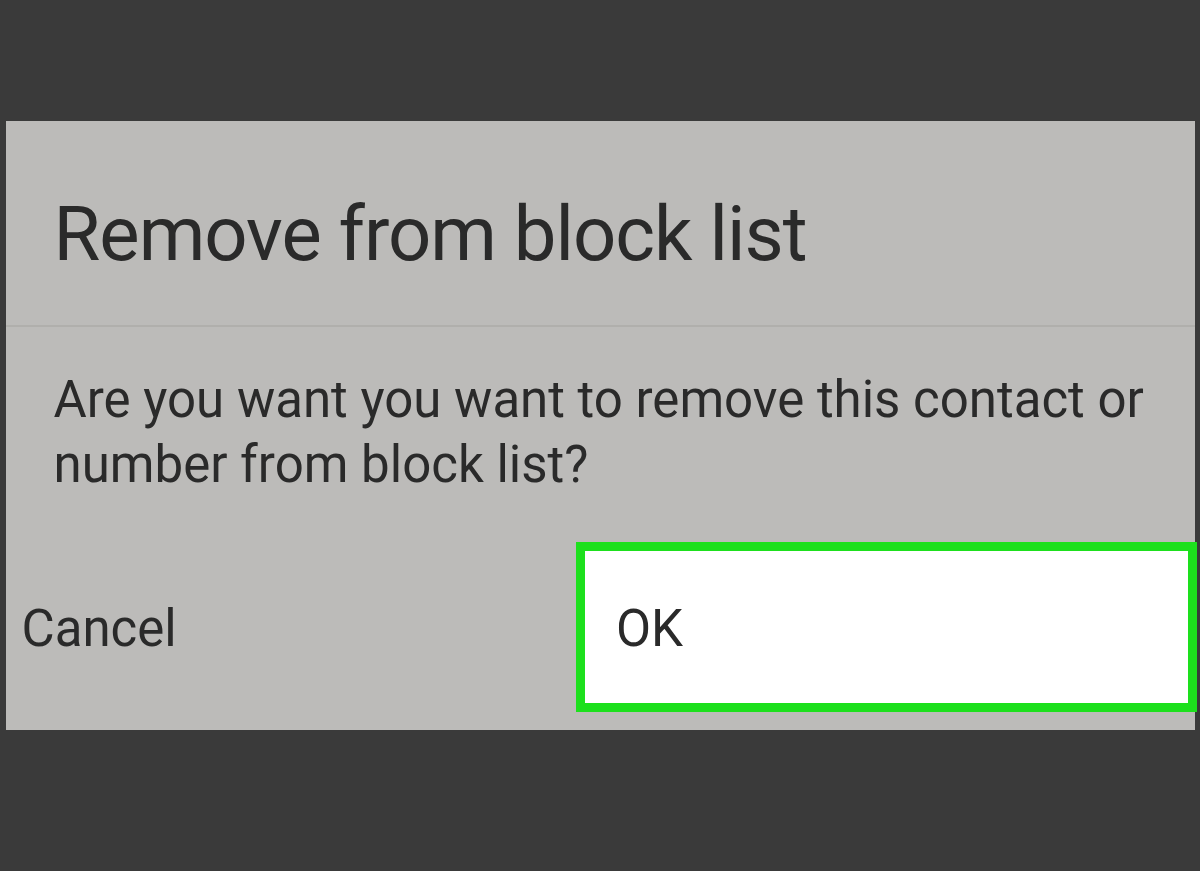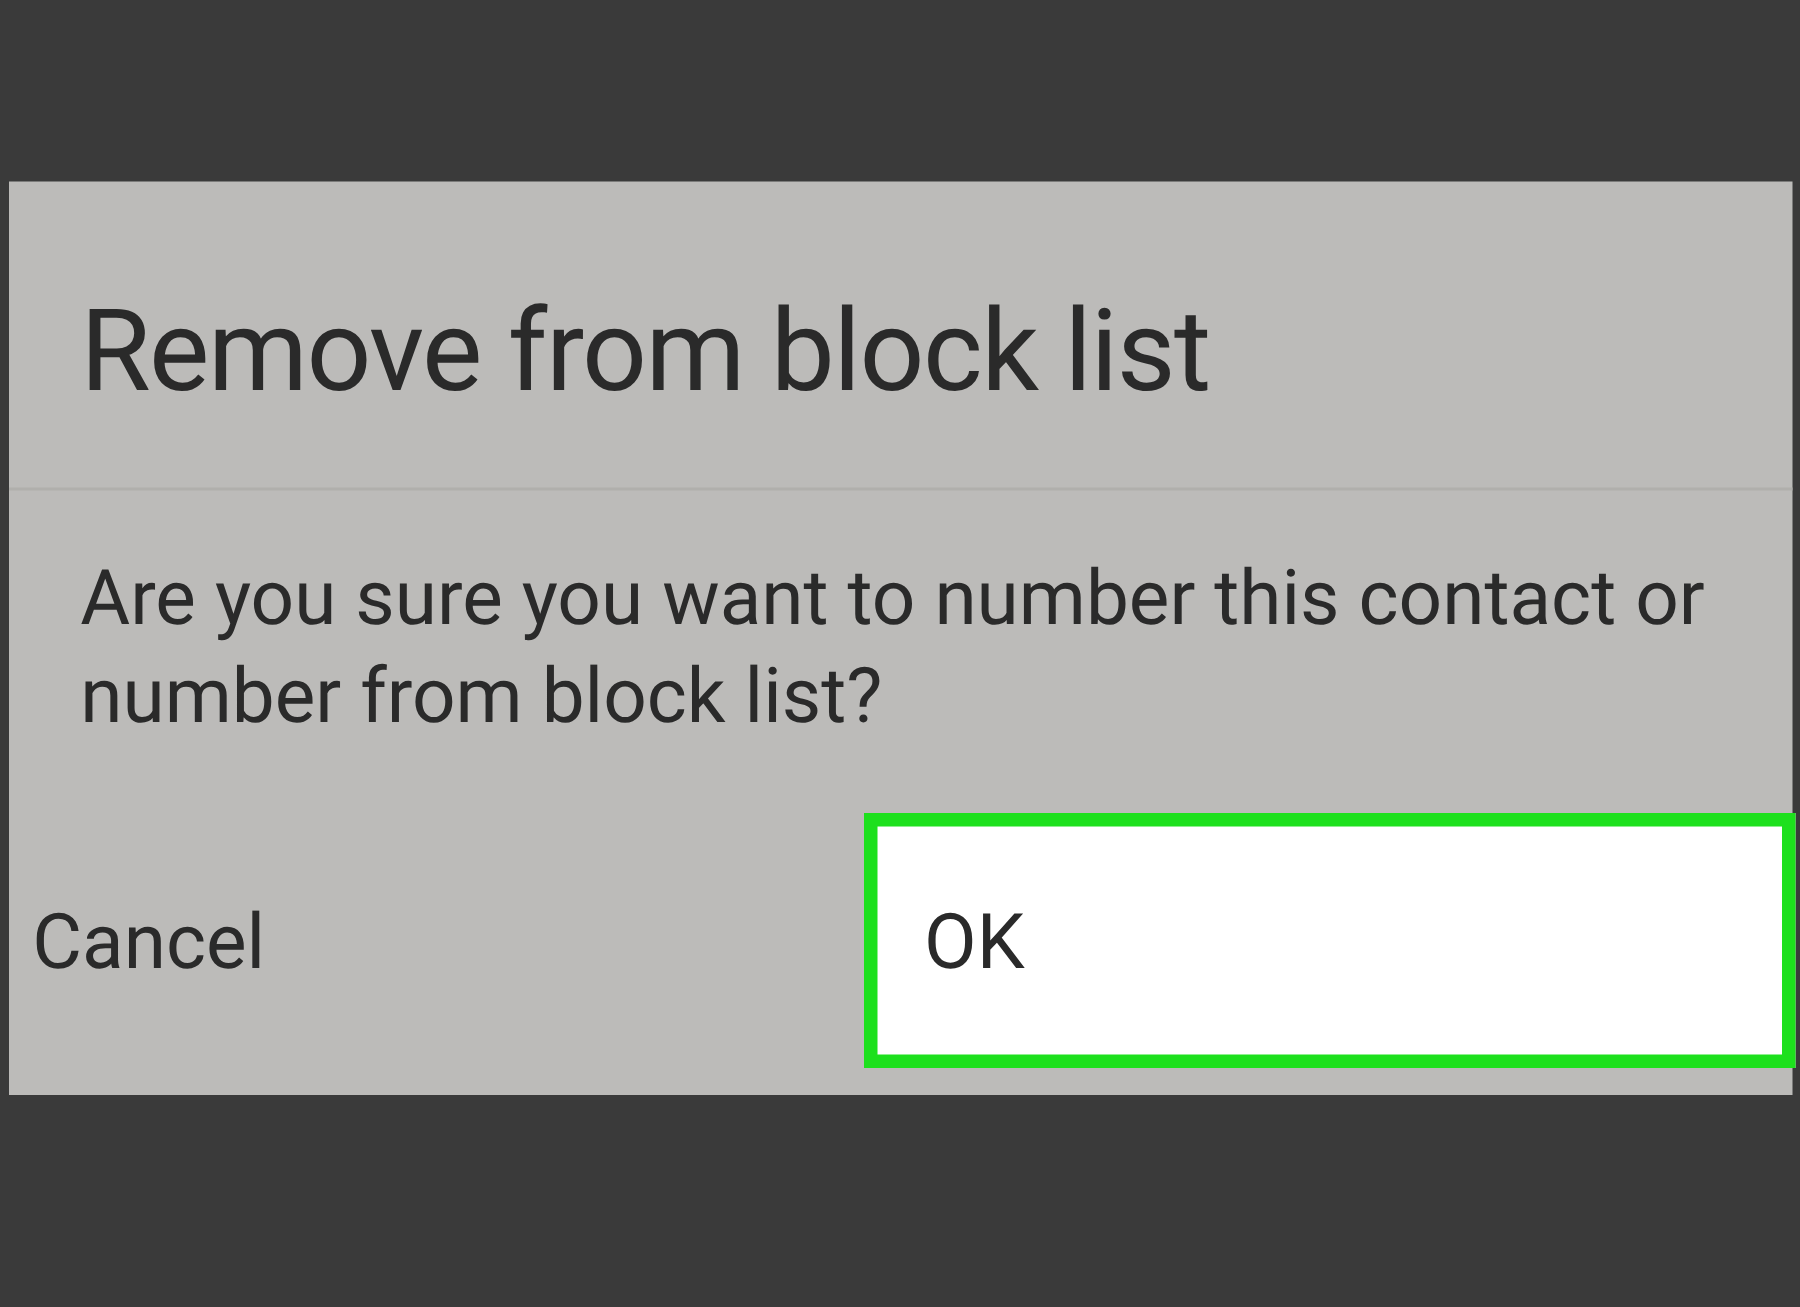--- a/index.html
+++ b/index.html
@@ -87,21 +87,21 @@
     }
   </style>
 </head>
 <body>
 
 <div class="dialog">
   <div class="dialog-header">
     <h1 class="dialog-title">Remove from block list</h1>
   </div>
   <div class="dialog-body">
-    <p class="dialog-message">Are you sure you want to number this contact or number from block list?</p>
+    <p class="dialog-message">Are you want you want to remove this contact or number from block list?</p>
   </div>
   <div class="dialog-actions">
     <button class="action-button">Cancel</button>
     <div class="ok-wrapper">
       <div class="ok-highlight"></div>
       <button class="ok-button">OK</button>
     </div>
   </div>
 </div>
 

